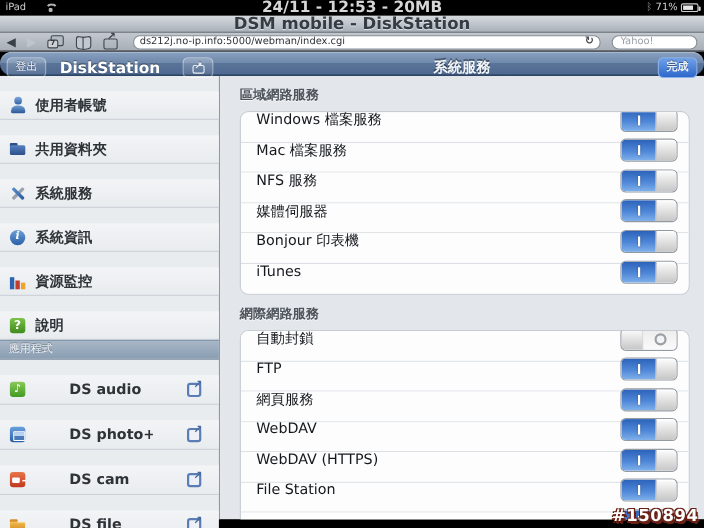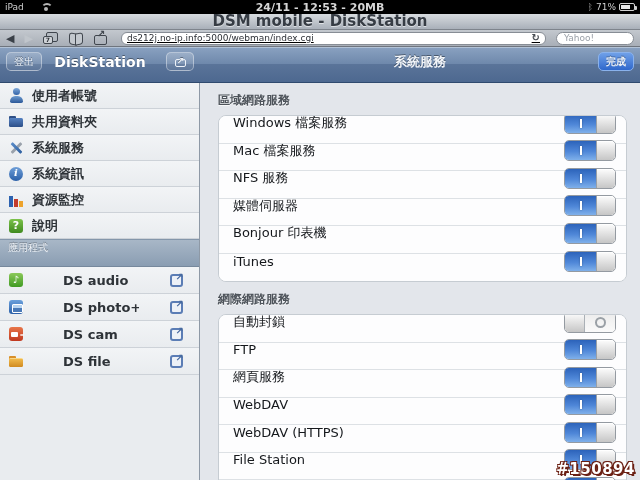--- a/index.html
+++ b/index.html
@@ -12,21 +12,21 @@
 
   
   .status-bar {
     height:14px; background:#000; color:#cfcfcf;
     display:flex; align-items:center; padding:0 5px;
     font-size:9px; position:relative;
   }
   .sb-left { display:flex; align-items:center; gap:16px; }
   .sb-center {
     position:absolute; left:0; right:0; text-align:center;
-    font-size:11px; color:#d6d6d6; font-weight:bold;
+    font-size:14px; color:#d6d6d6; font-weight:bold;
   }
   .sb-right { margin-left:auto; display:flex; align-items:center; gap:3px; position:relative; z-index:1; }
   .wifi { position:relative; width:12px; height:9px; }
   .wifi::before {
     content:""; position:absolute; top:0; left:1px; width:8px; height:8px;
     border:2px solid #b5b5b5; border-color:#b5b5b5 transparent transparent transparent;
     border-radius:50%;
   }
   .wifi::after {
     content:""; position:absolute; top:4px; left:4px; width:2px; height:2px;
@@ -79,36 +79,37 @@
   .book-icon::before { left:1px; border-radius:3px 1px 1px 3px; transform:skewY(9deg); }
   .book-icon::after  { right:1px; border-radius:1px 3px 3px 1px; transform:skewY(-9deg); }
   .action-icon { position:relative; width:13px; height:10px; margin-top:4px;
     border:1.5px solid #40464e; border-radius:2px; }
   .action-icon::after {
     content:"↗"; position:absolute; top:-8px; left:2px; font-size:10px;
     font-weight:bold; color:#40464e;
   }
   .url-field {
     flex:1; height:13px; background:#fff; border:1px solid #878d95; border-radius:6px;
-    display:flex; align-items:center; padding:0 5px; margin-left:4px;text-decoration:underline;
+    display:flex; align-items:center; padding:0 5px; margin-left:4px;
   }
   .url-text { flex:1; font-size:9px; color:#2d3137; white-space:nowrap; overflow:hidden; }
   .reload-glyph { font-size:10px; color:#4a4f55; font-weight:bold; line-height:1; }
   .search-field {
     width:78px; height:13px; background:#fff; border:1px solid #878d95; border-radius:8px;
     font-size:9px; color:#9aa0a8; padding:0 7px; line-height:11px;
     white-space:nowrap; overflow:hidden;
   }
 
   
   .dsm-header {
-    height:36px; position:relative;
+    height:22px; position:relative;
     background:linear-gradient(#8aa2c1 0%, #6e88ab 49%, #5a7499 50%, #4d6890 100%);
     border-bottom:1px solid #2f4a6e;
     box-shadow:inset 0 1px 0 rgba(255,255,255,.35);
+    border-radius:11px;
   }
   .btn-hdr {
     position:absolute; top:5px; height:19px; border-radius:5px;
     border:1px solid rgba(255,255,255,.4);
     background:linear-gradient(rgba(255,255,255,.22),rgba(255,255,255,.05));
     color:#edf2f8; font-size:10px; padding:0 7px; line-height:17px;
     text-shadow:0 -1px 0 rgba(0,0,0,.35);
   }
   .btn-logout { left:6px; }
   .btn-share-hdr { left:166px; width:28px; display:flex; align-items:center; justify-content:center; }
@@ -134,21 +135,21 @@
 
   
   .sidebar {
     width:200px; background:#e9ecef; border-right:1px solid #8e99a6;
     display:flex; flex-direction:column;
   }
   .nav-row {
     height:26px; display:flex; align-items:center; padding:0 8px;
     background:linear-gradient(#f2f4f6,#e9ecef);
     border-bottom:1px solid #cdd2d8;
-    font-size:13px; font-weight:bold; color:#2e3338;
+    font-size:13px; font-weight:bold; color:#2e3338;margin-top:14px;
   }
   .nav-row .label { flex:1; white-space:nowrap; overflow:hidden; }
   .apps-header {
     height:28px; line-height:16px; padding-left:8px;
     background:linear-gradient(#a8b7c7,#8a9db2);
     border-top:1px solid #8496aa; border-bottom:1px solid #76889c;
     color:#eef2f7; font-size:10px; text-shadow:0 -1px 0 rgba(0,0,0,.35);
   }
   .app-row { height:27px;gap:31px; }
 

